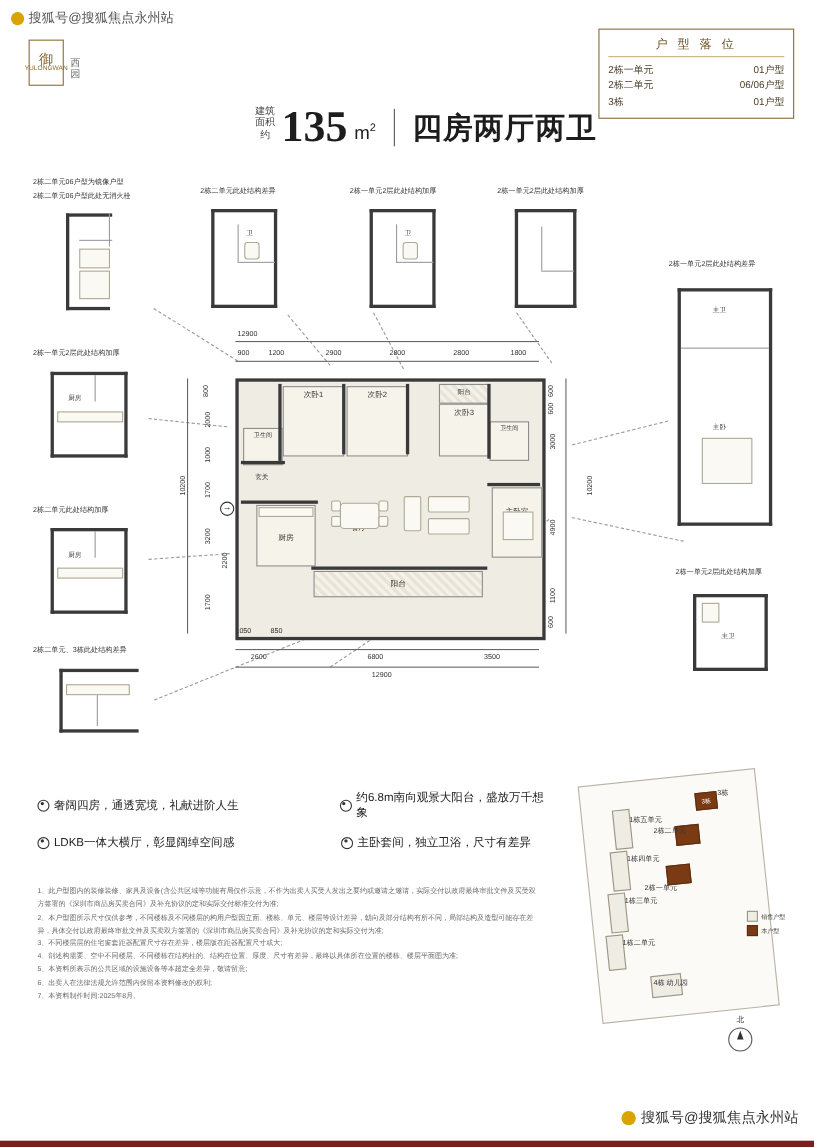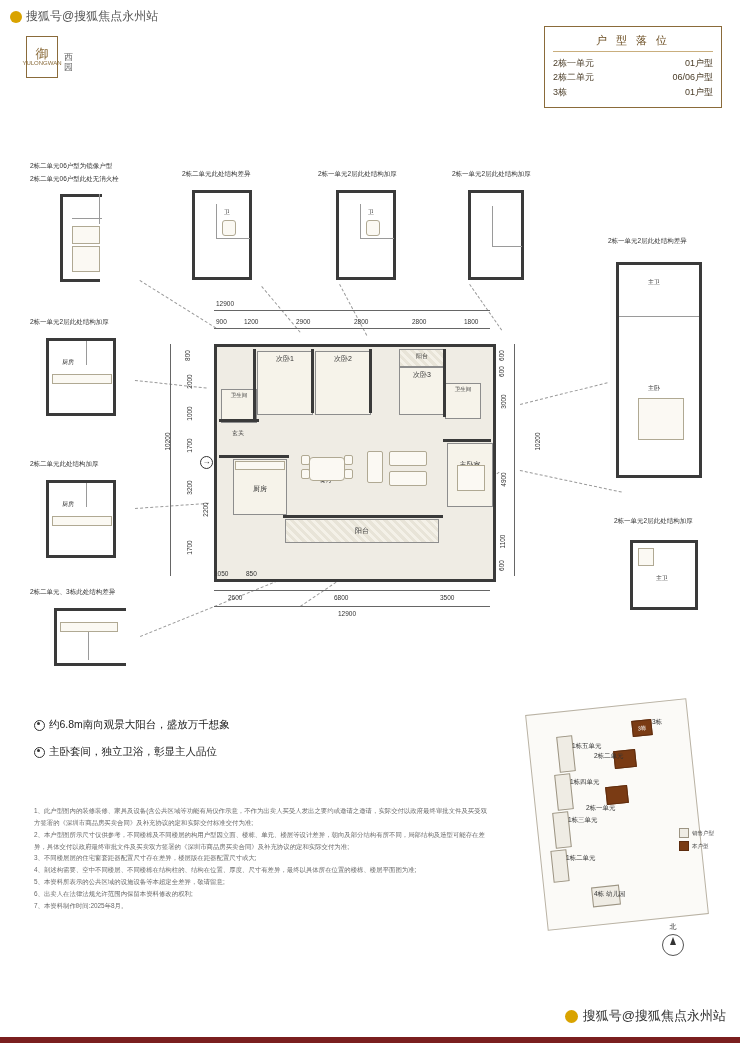--- a/index.html
+++ b/index.html
@@ -100,20 +100,31 @@
     <div class="logo-mark">
       <span class="gl">御</span>
       <span>YULONGWAN</span>
     </div>
     <div class="logo-sub">
       <div>西</div>
       <div>园</div>
     </div>
   </div>
 
+  <div class="title-wrap">
+    <div class="tw-small">
+      <div>建筑</div>
+      <div>面积</div>
+      <div>约</div>
+    </div>
+    <div class="tw-num">135</div>
+    <div class="tw-sq"><span>m</span><span class="tw-sup">2</span></div>
+    <div class="tw-bar"></div>
+    <div class="tw-rooms">四房两厅两卫</div>
+  </div>
 
   <div class="unitbox">
     <div class="unit-title">户 型 落 位</div>
     <div class="unit-row">
         <span class="l">2栋一单元</span>
         <span class="r">01户型</span>
       </div>
     <div class="unit-row">
         <span class="l">2栋二单元</span>
         <span class="r">06/06户型</span>
@@ -340,29 +351,37 @@
     <div class="dimline" style="left:18px;top:252px;width:276px;height:1px;"></div>
     <div class="dim" style="left:32px;top:256px;">2600</div>
     <div class="dim" style="left:138px;top:256px;">6800</div>
     <div class="dim" style="left:244px;top:256px;">3500</div>
     <div class="dimline" style="left:18px;top:268px;width:276px;height:1px;"></div>
     <div class="dim" style="left:142px;top:272px;">12900</div>
   </div>
 
   <div class="bullets">
     <div class="row">
+      <div class="b" style="width:250px;">
+          <span class="ring"></span>
+          <span>奢阔四房，通透宽境，礼献进阶人生</span>
+        </div>
       <div class="b">
           <span class="ring"></span>
           <span>约6.8m南向观景大阳台，盛放万千想象</span>
         </div>
     </div>
     <div class="row">
+      <div class="b" style="width:250px;">
+          <span class="ring"></span>
+          <span>LDKB一体大横厅，彰显阔绰空间感</span>
+        </div>
       <div class="b">
           <span class="ring"></span>
-          <span>主卧套间，独立卫浴，彰显主人品位</span>
+          <span>主卧套间，独立卫浴，尺寸有差异</span>
         </div>
     </div>
   </div>
 
   <div class="disc">
     <div>1、此户型图内的装修装修、家具及设备(含公共区域等功能有局仅作示意，不作为出卖人买受人发出之要约或邀请之邀请，实际交付以政府最终审批文件及买受双方签署的《深圳市商品房买卖合同》及补充协议的定和实际交付标准交付为准;</div>
     <div>2、本户型图所示尺寸仅供参考，不同楼栋及不同楼层的构用户型因立面、楼栋、单元、楼层等设计差异，朝向及部分结构有所不同，局部结构及造型可能存在差异，具体交付以政府最终审批文件及买卖双方签署的《深圳市商品房买卖合同》及补充协议的定和实际交付为准;</div>
     <div>3、不同楼层层的住宅窗套距器配置尺寸存在差异，楼层版在距器配置尺寸或大;</div>
     <div>4、剖述构需要、空中不同楼层、不同楼栋在结构柱的、结构在位置、厚度、尺寸有差异，最终以具体所在位置的楼栋、楼层平面图为准;</div>
     <div>5、本资料所表示的公共区域的设施设备等本超定全差异，敬请留意;</div>

